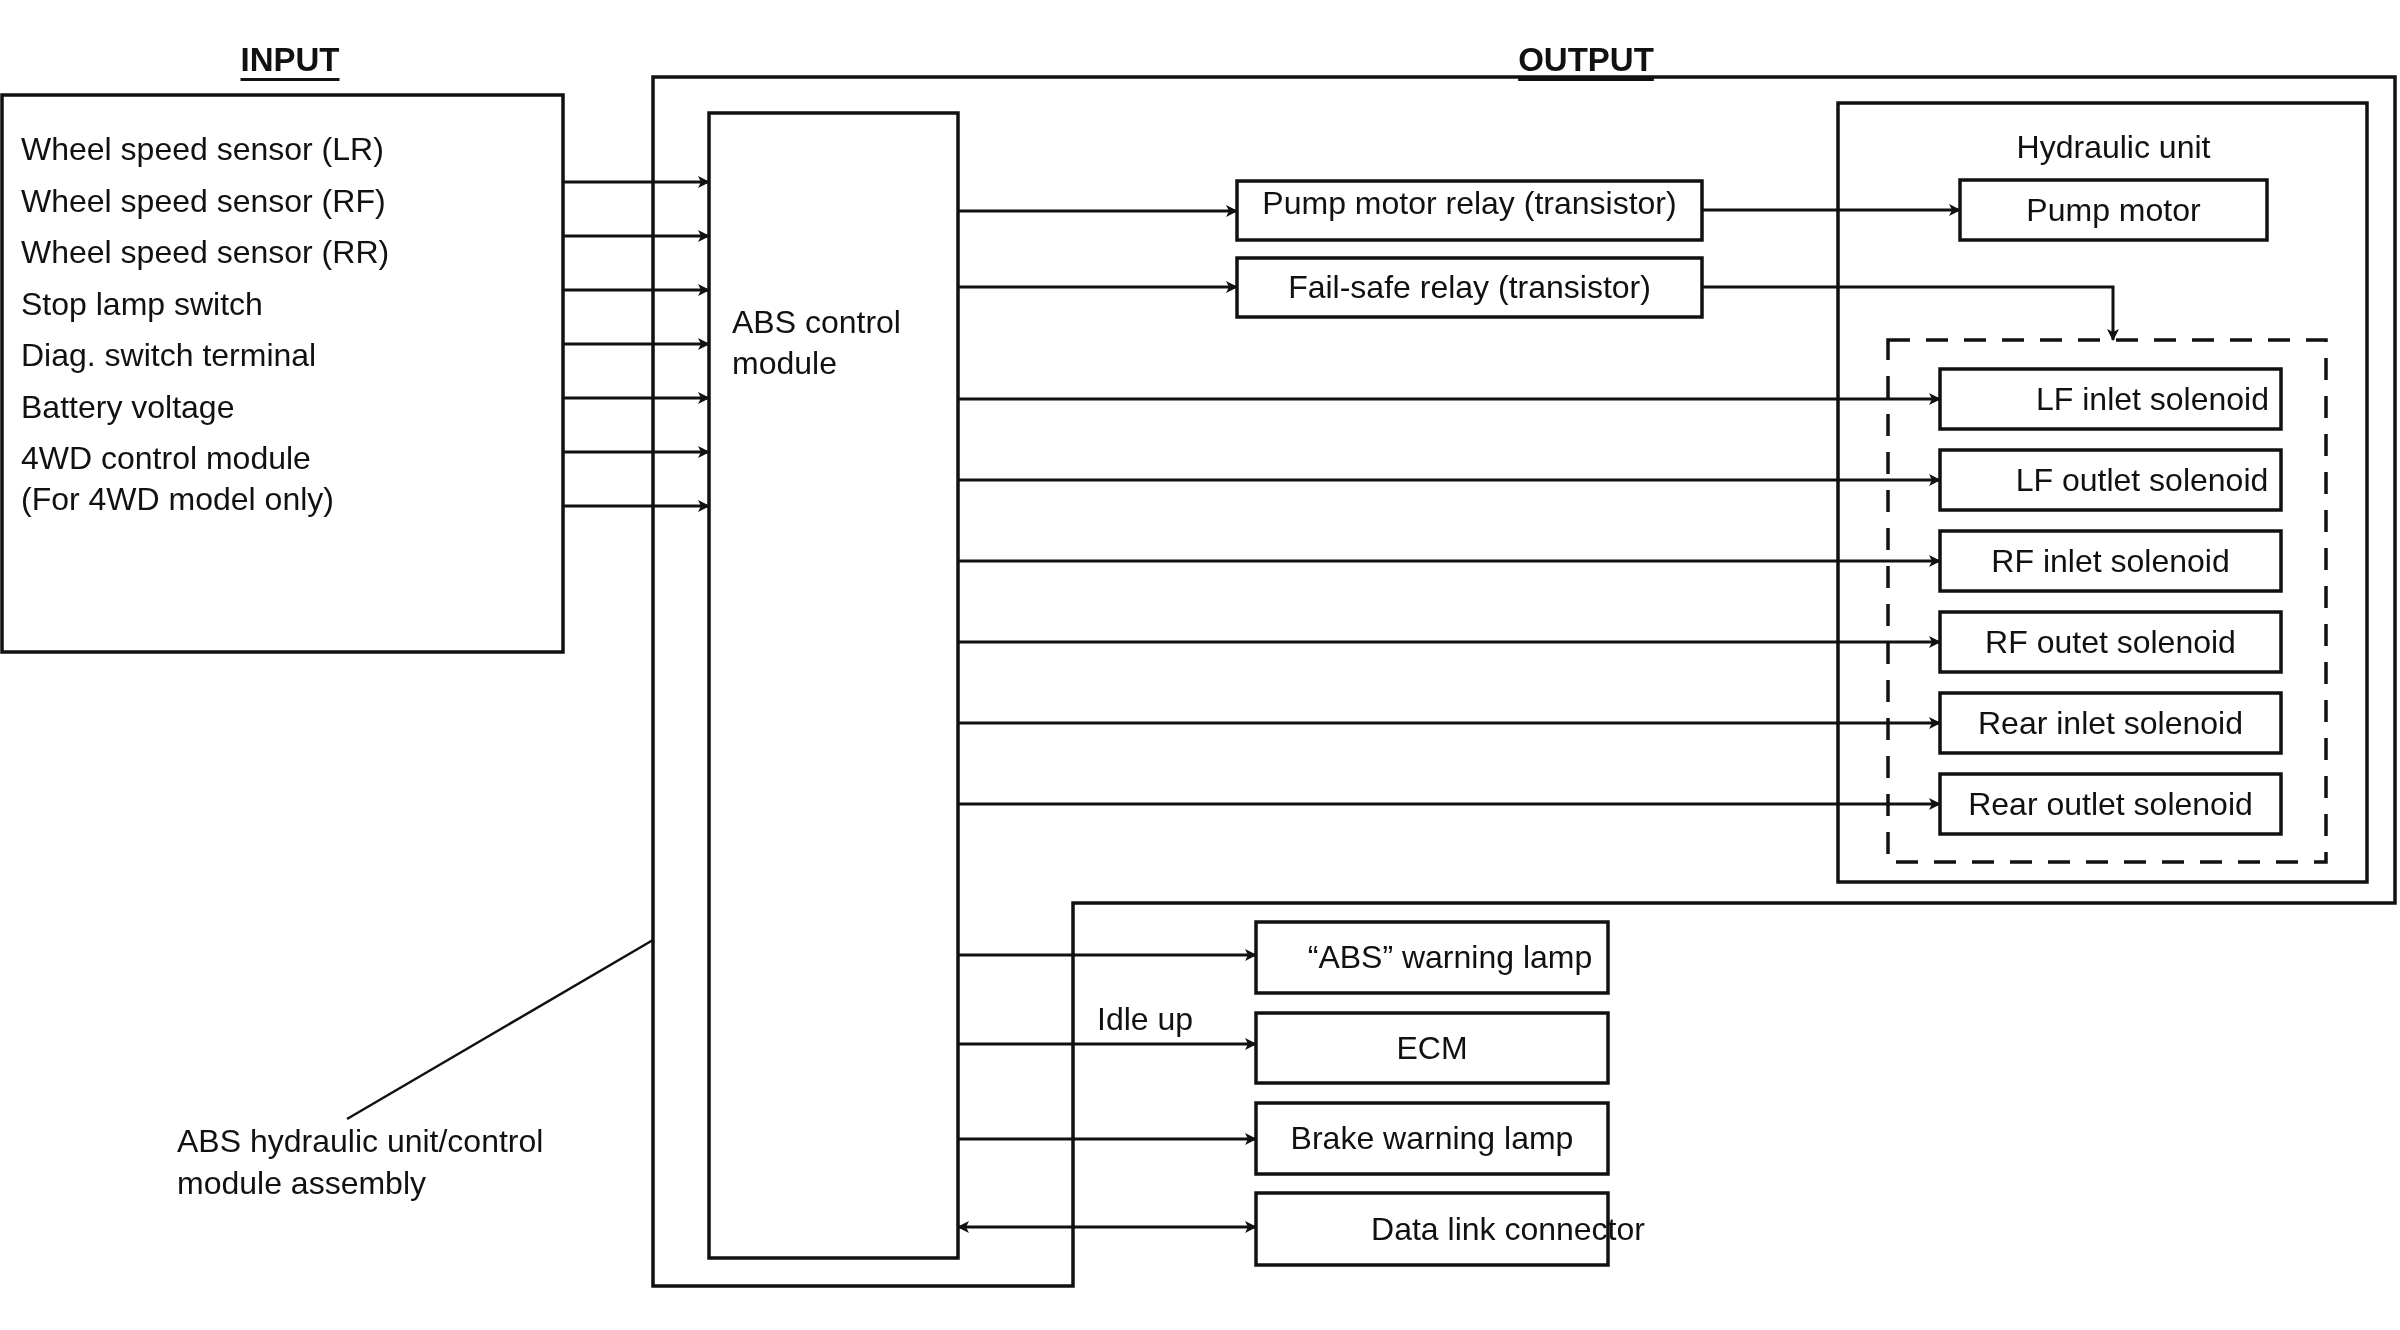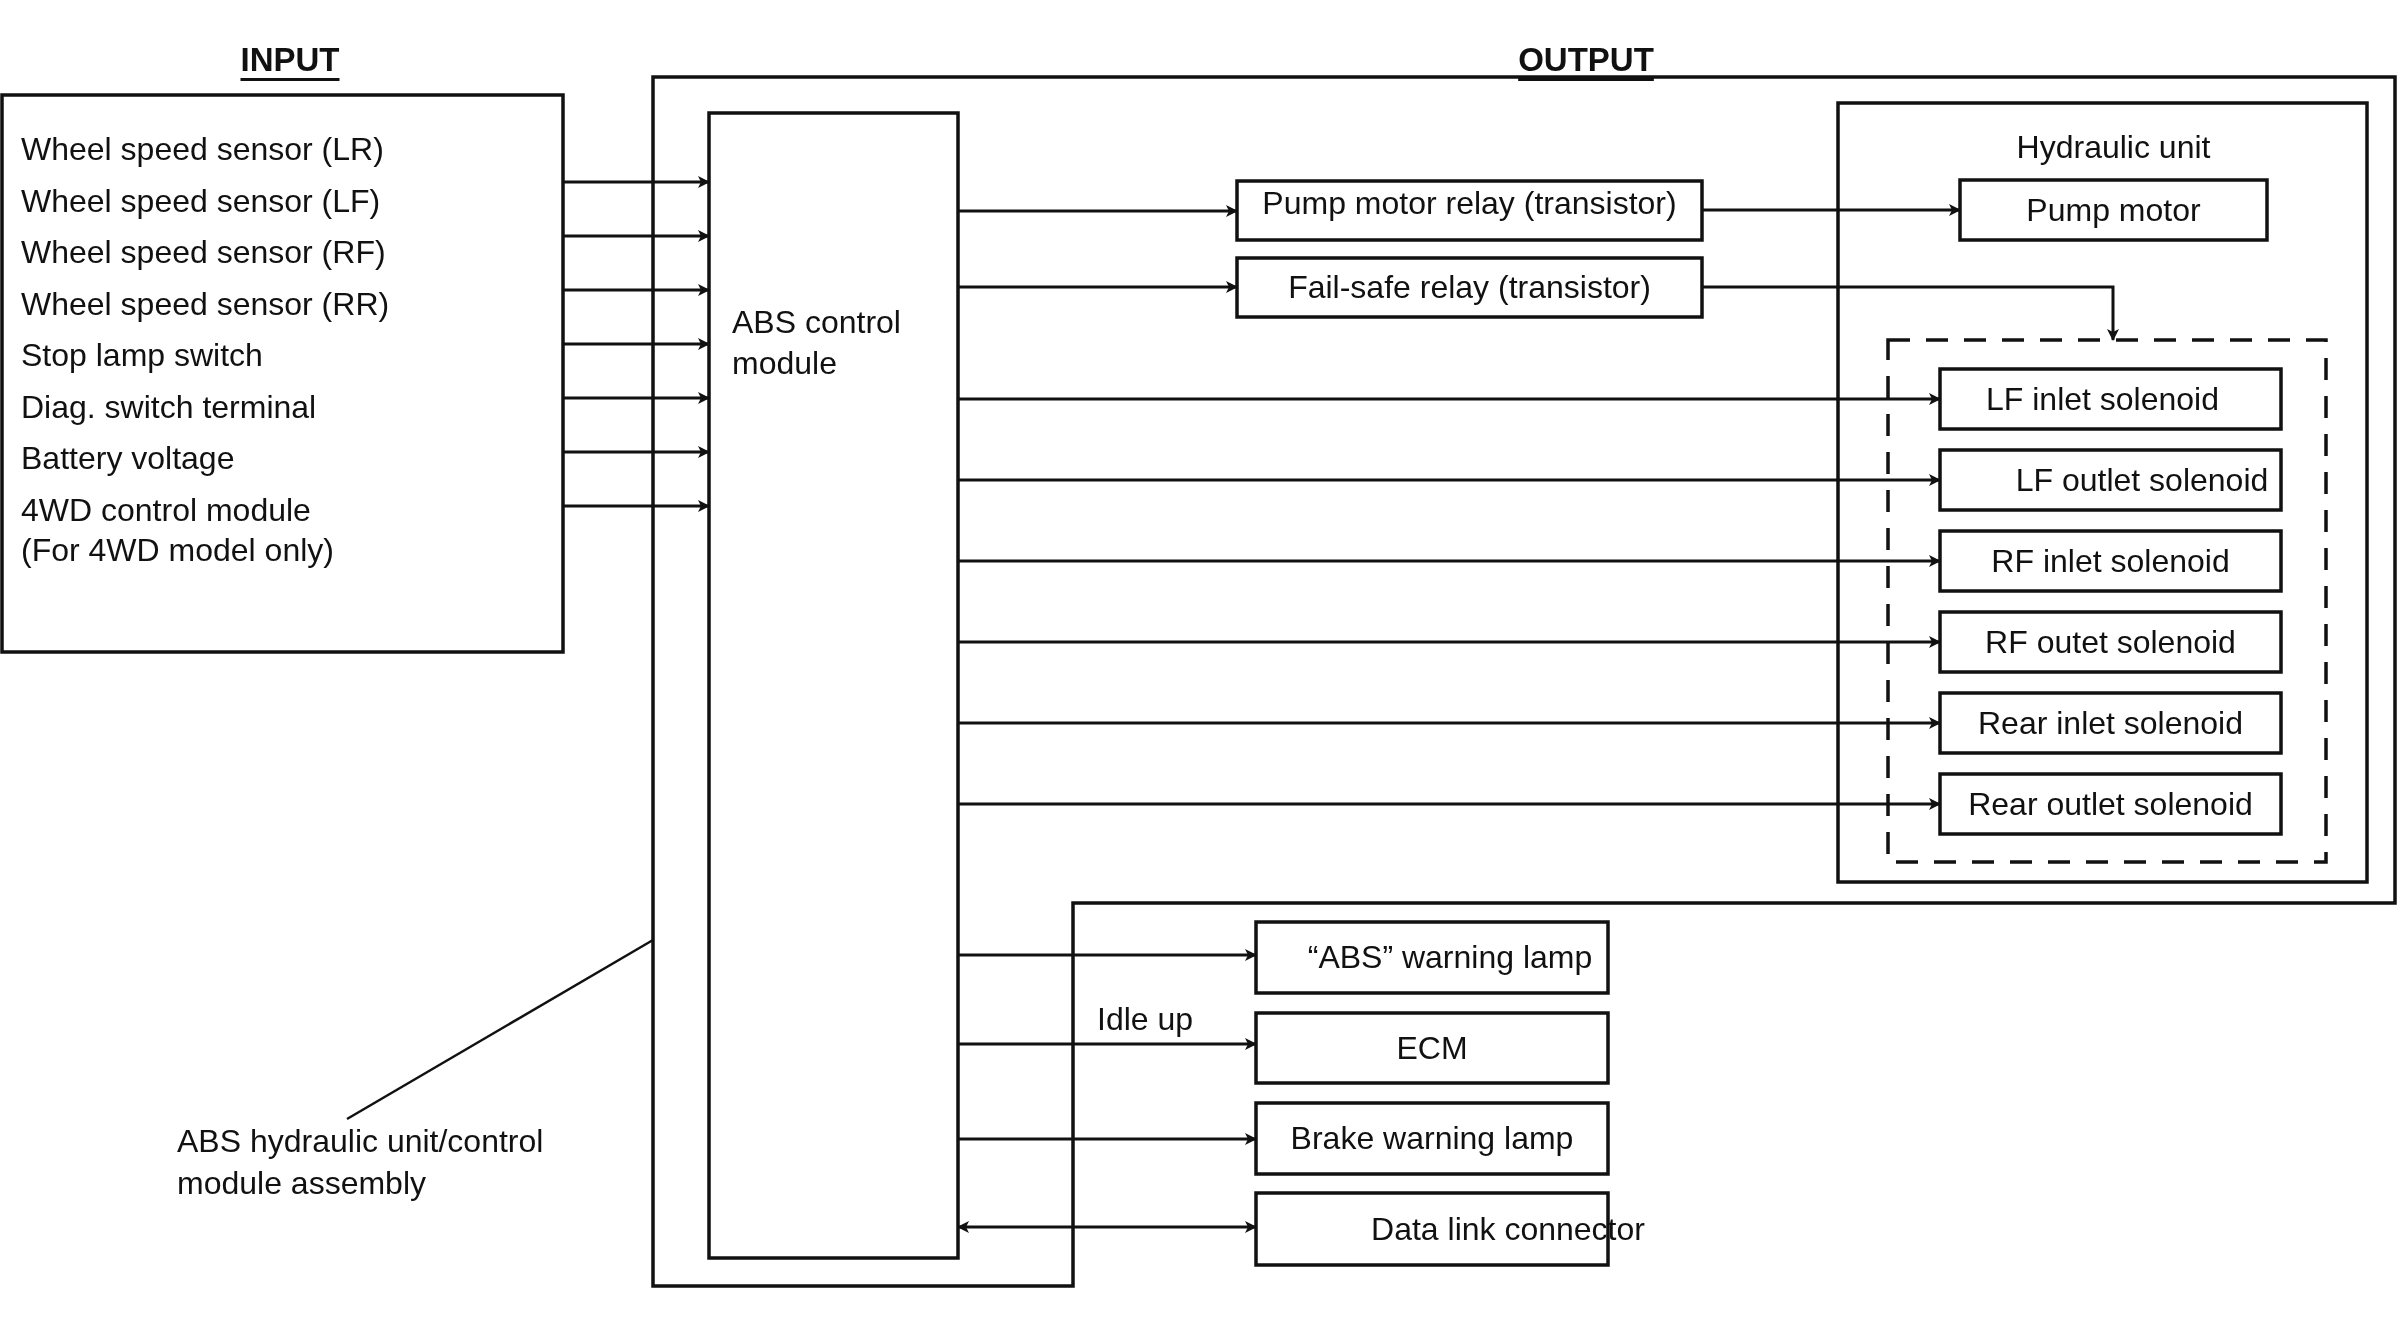--- a/index.html
+++ b/index.html
@@ -85,42 +85,41 @@
 
     <line x1="653" y1="940" x2="347" y2="1119" stroke-width="2.5"></line>
   </g>
 </svg>
 
 <div class="t hdr" style="left:290px; top:2px;">INPUT</div>
 <div class="t hdr" style="left:1586px; top:2px;">OUTPUT</div>
 
 <div class="in-list">
   <div>Wheel speed sensor (LR)</div>
-  <div>Wheel speed sensor (LF)</div>
   <div>Wheel speed sensor (RF)</div>
   <div>Wheel speed sensor (RR)</div>
   <div>Stop lamp switch</div>
   <div>Diag. switch terminal</div>
   <div>Battery voltage</div>
   <div>4WD control module</div>
   <div class="cont">(For 4WD model only)</div>
 </div>
 
 <div class="t" style="left:732px; top:302px; line-height:41px;">
   <div>ABS control</div>
   <div>module</div>
 </div>
 
 <div class="box-label" style="left:1237px; top:181px; width:465px; height:45px;border-radius:12px;">Pump motor relay (transistor)</div>
 <div class="box-label" style="left:1237px; top:258px; width:465px; height:59px;">Fail-safe relay (transistor)</div>
 
 <div class="box-label" style="left:1960px; top:124px; width:307px; height:46px;">Hydraulic unit</div>
 <div class="box-label" style="left:1960px; top:180px; width:307px; height:60px;">Pump motor</div>
 
-<div class="box-label" style="left:1932px; top:369px; width:341px; height:60px;">LF inlet solenoid</div>
+<div class="box-label" style="left:1982px; top:369px; width:341px; height:60px;">LF inlet solenoid</div>
 <div class="box-label" style="left:1940px; top:450px; width:404px; height:60px;text-align:center;">LF outlet solenoid</div>
 <div class="box-label" style="left:1940px; top:531px; width:341px; height:60px;">RF inlet solenoid</div>
 <div class="box-label" style="left:1940px; top:612px; width:341px; height:60px;">RF outet solenoid</div>
 <div class="box-label" style="left:1940px; top:693px; width:341px; height:60px;">Rear inlet solenoid</div>
 <div class="box-label" style="left:1940px; top:774px; width:341px; height:60px;">Rear outlet solenoid</div>
 
 <div class="box-label" style="left:1256px; top:922px; width:388px; height:71px;">“ABS” warning lamp</div>
 <div class="box-label" style="left:1256px; top:1013px; width:352px; height:70px;">ECM</div>
 <div class="box-label" style="left:1256px; top:1103px; width:352px; height:71px;">Brake warning lamp</div>
 <div class="box-label" style="left:1332px; top:1193px; width:352px; height:72px;">Data link connector</div>

